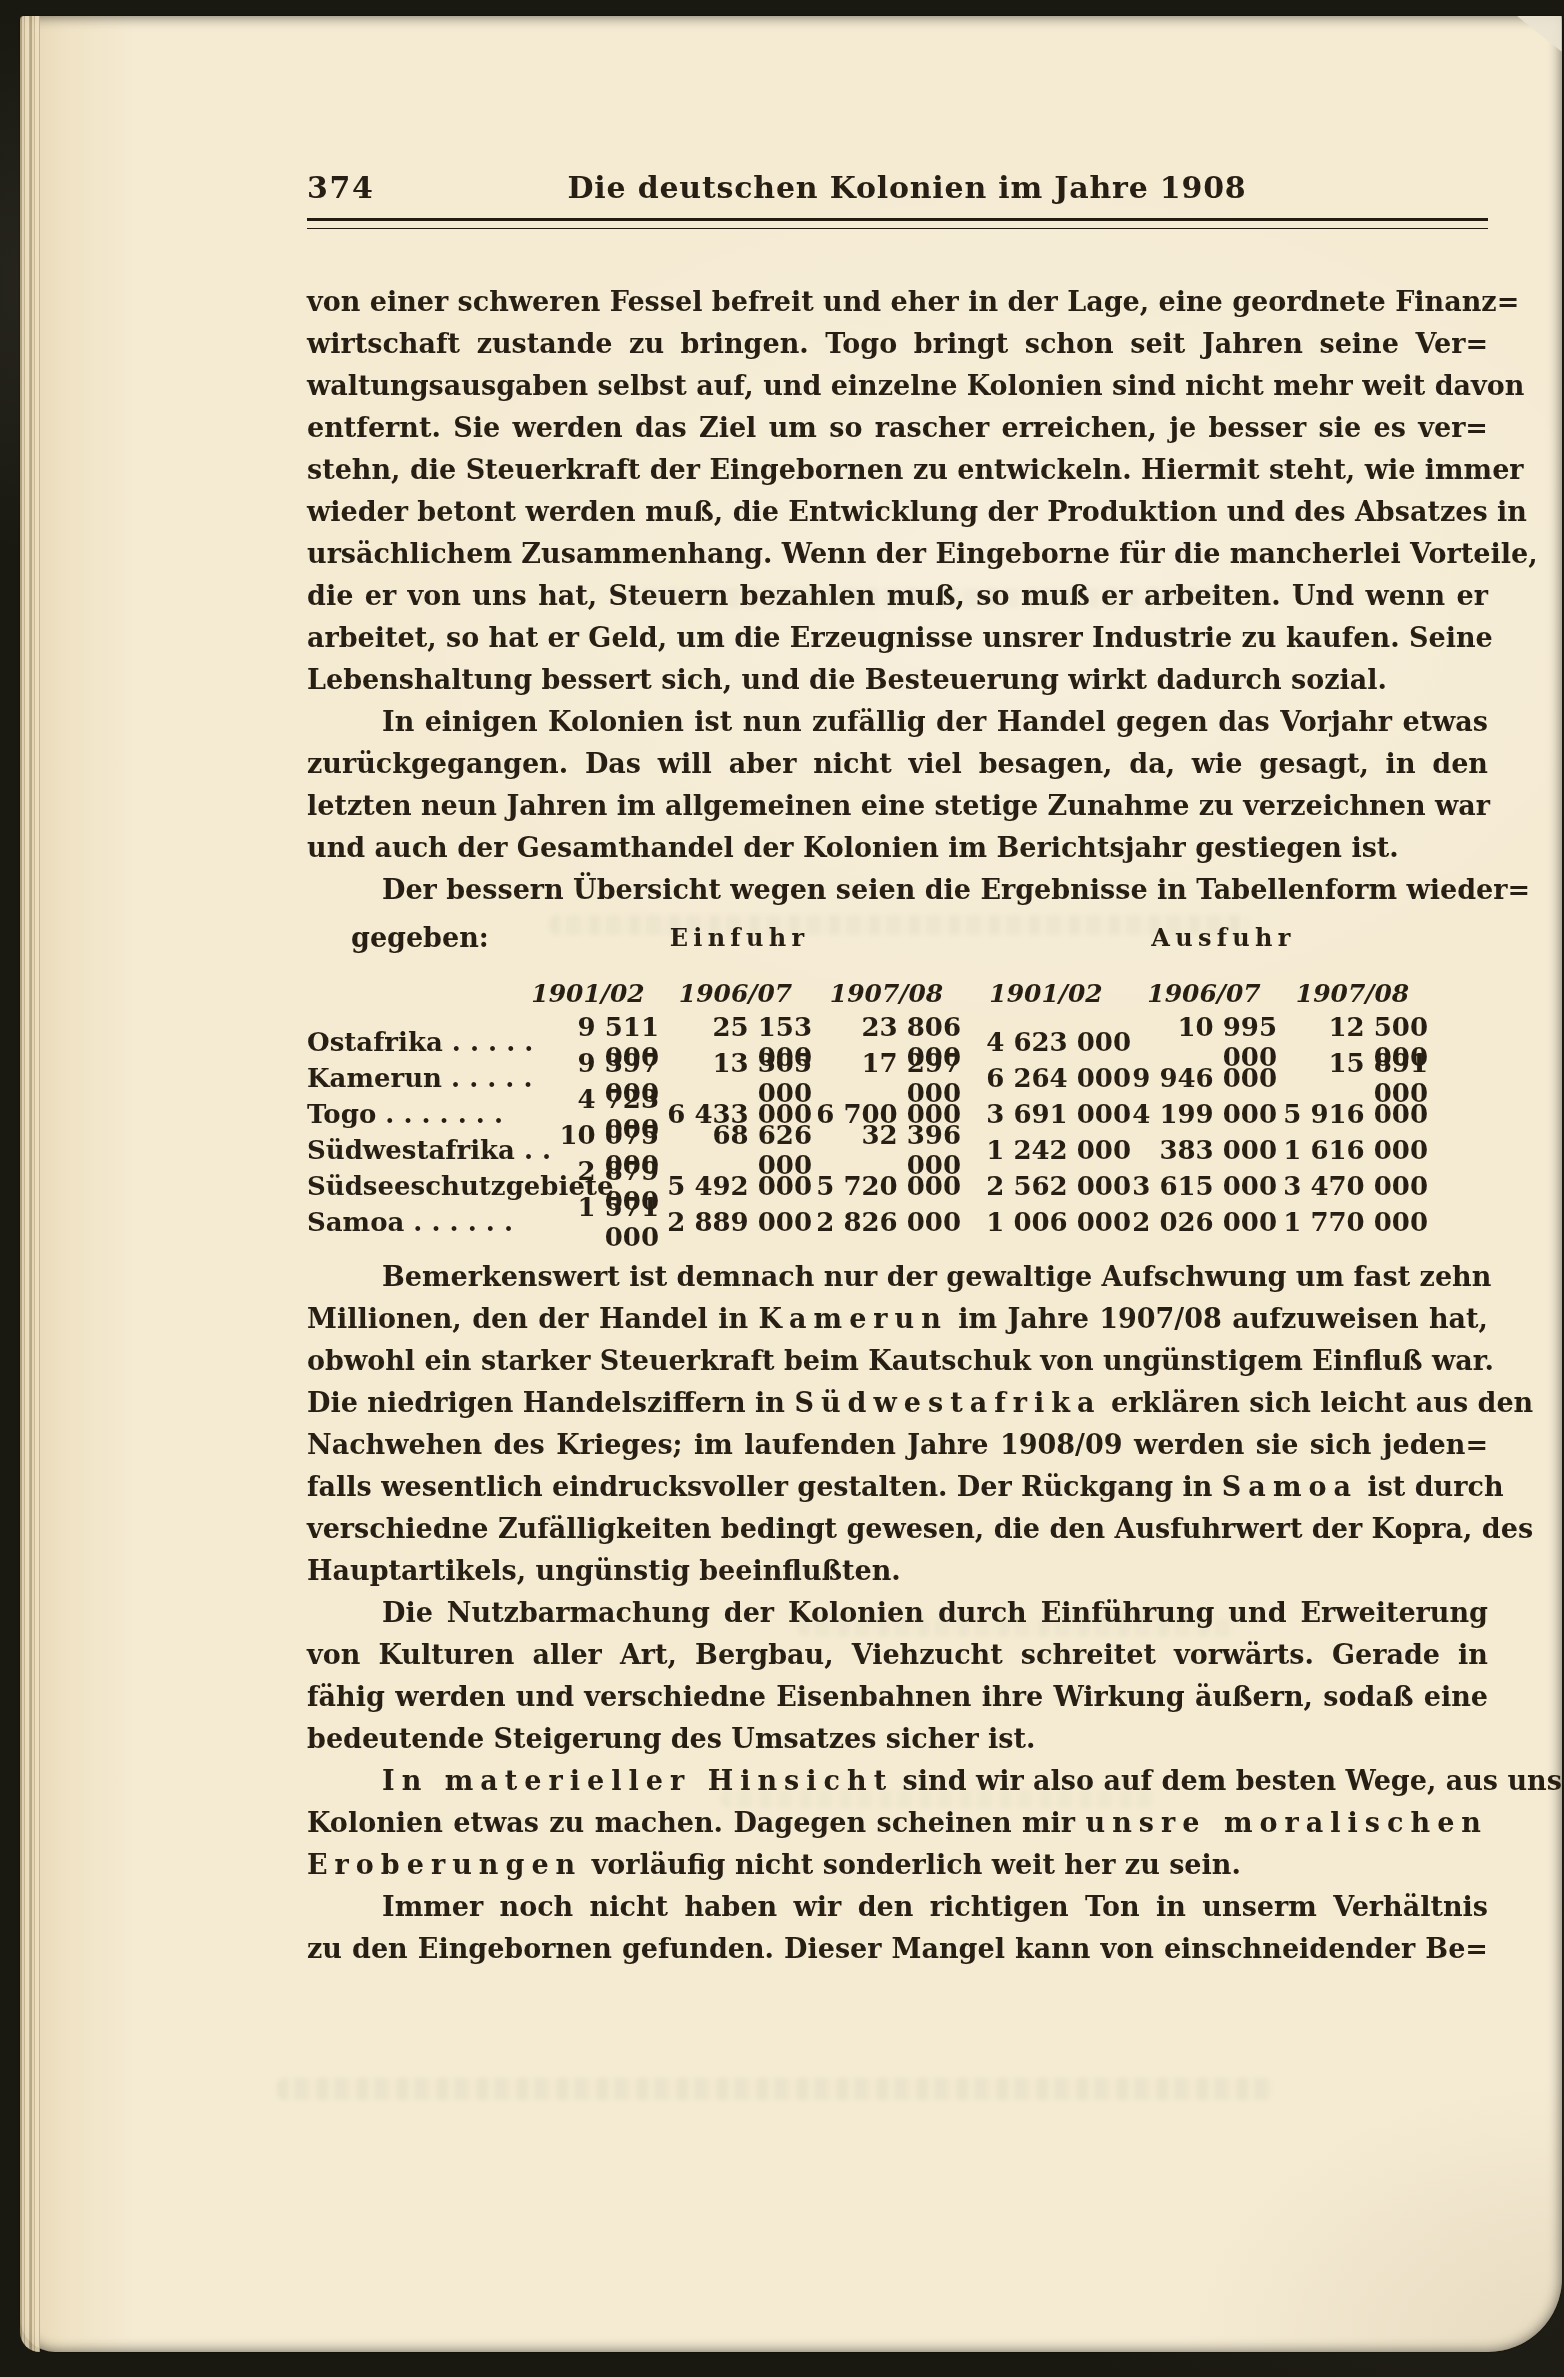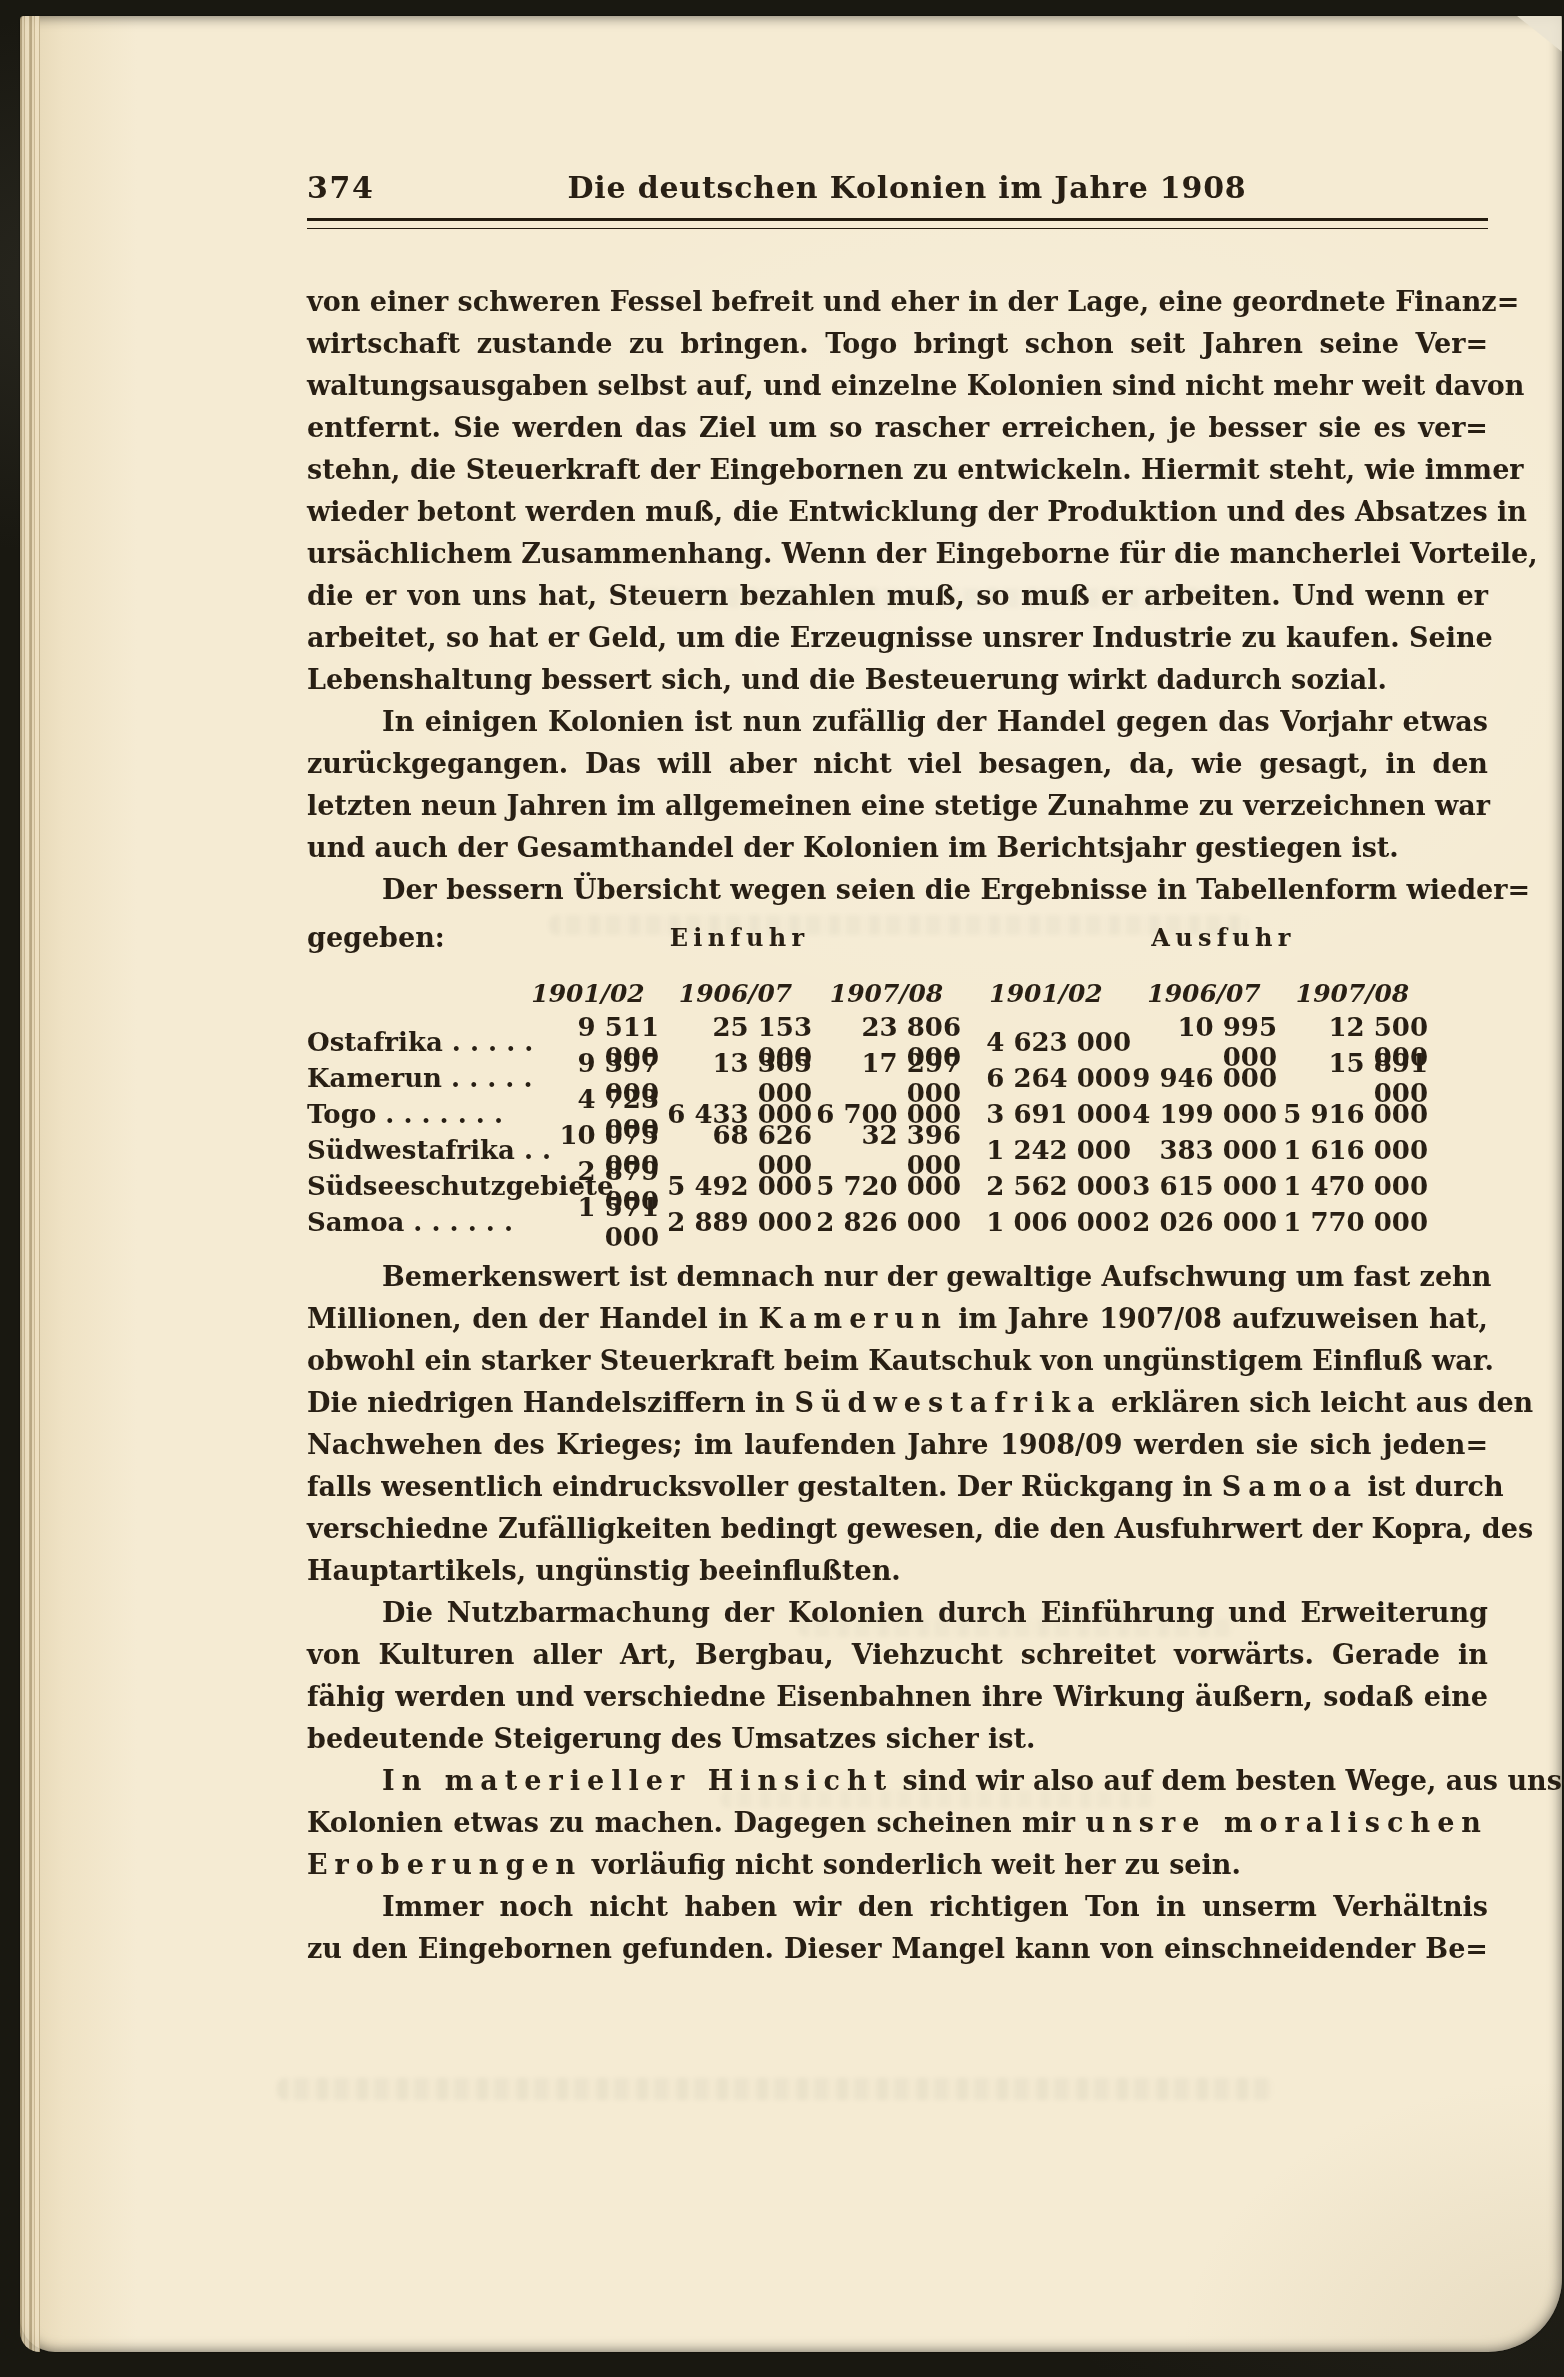--- a/index.html
+++ b/index.html
@@ -60,21 +60,21 @@
   }
   .tline.last{text-align-last:left;white-space:normal;}
   .tline.first{text-indent:75px;}
   .sperr{letter-spacing:.26em;}
 
   .tablewrap{margin-top:4.7px;font-weight:700;}
   .grp-row{
     display:grid;grid-template-columns:210px 445px 467px;
     height:45px;align-items:center;font-size:27px;
   }
-  .grp-intro{font-size:27px;}
+  .grp-intro{font-size:27px;margin-left:44px;}
   .grp-head{
     text-align:center;font-size:24px;letter-spacing:.22em;
   }
   .grp-head.ausfuhr{position:relative;left:28px;}
   .year-row{
     display:grid;grid-template-columns:210px 142px 153px 149px 170px 146px 151px;
     height:48px;align-items:end;font-size:25px;padding-bottom:3.1px;font-style:italic;
   }
   .ycell{text-align:center;}
   .trow{
@@ -192,21 +192,21 @@
           <div class="ncell">383 000</div>
           <div class="ncell">1 616 000</div>
         </div>
         <div class="trow">
           <div class="rlabel">Südseeschutzgebiete</div>
           <div class="ncell">2 879 000</div>
           <div class="ncell">5 492 000</div>
           <div class="ncell">5 720 000</div>
           <div class="ncell">2 562 000</div>
           <div class="ncell">3 615 000</div>
-          <div class="ncell">1 470 000</div>
+          <div class="ncell">3 470 000</div>
         </div>
         <div class="trow">
           <div class="rlabel">Samoa . . . . . .</div>
           <div class="ncell">1 571 000</div>
           <div class="ncell">2 889 000</div>
           <div class="ncell">2 826 000</div>
           <div class="ncell">1 006 000</div>
           <div class="ncell">2 026 000</div>
           <div class="ncell">1 770 000</div>
         </div>

